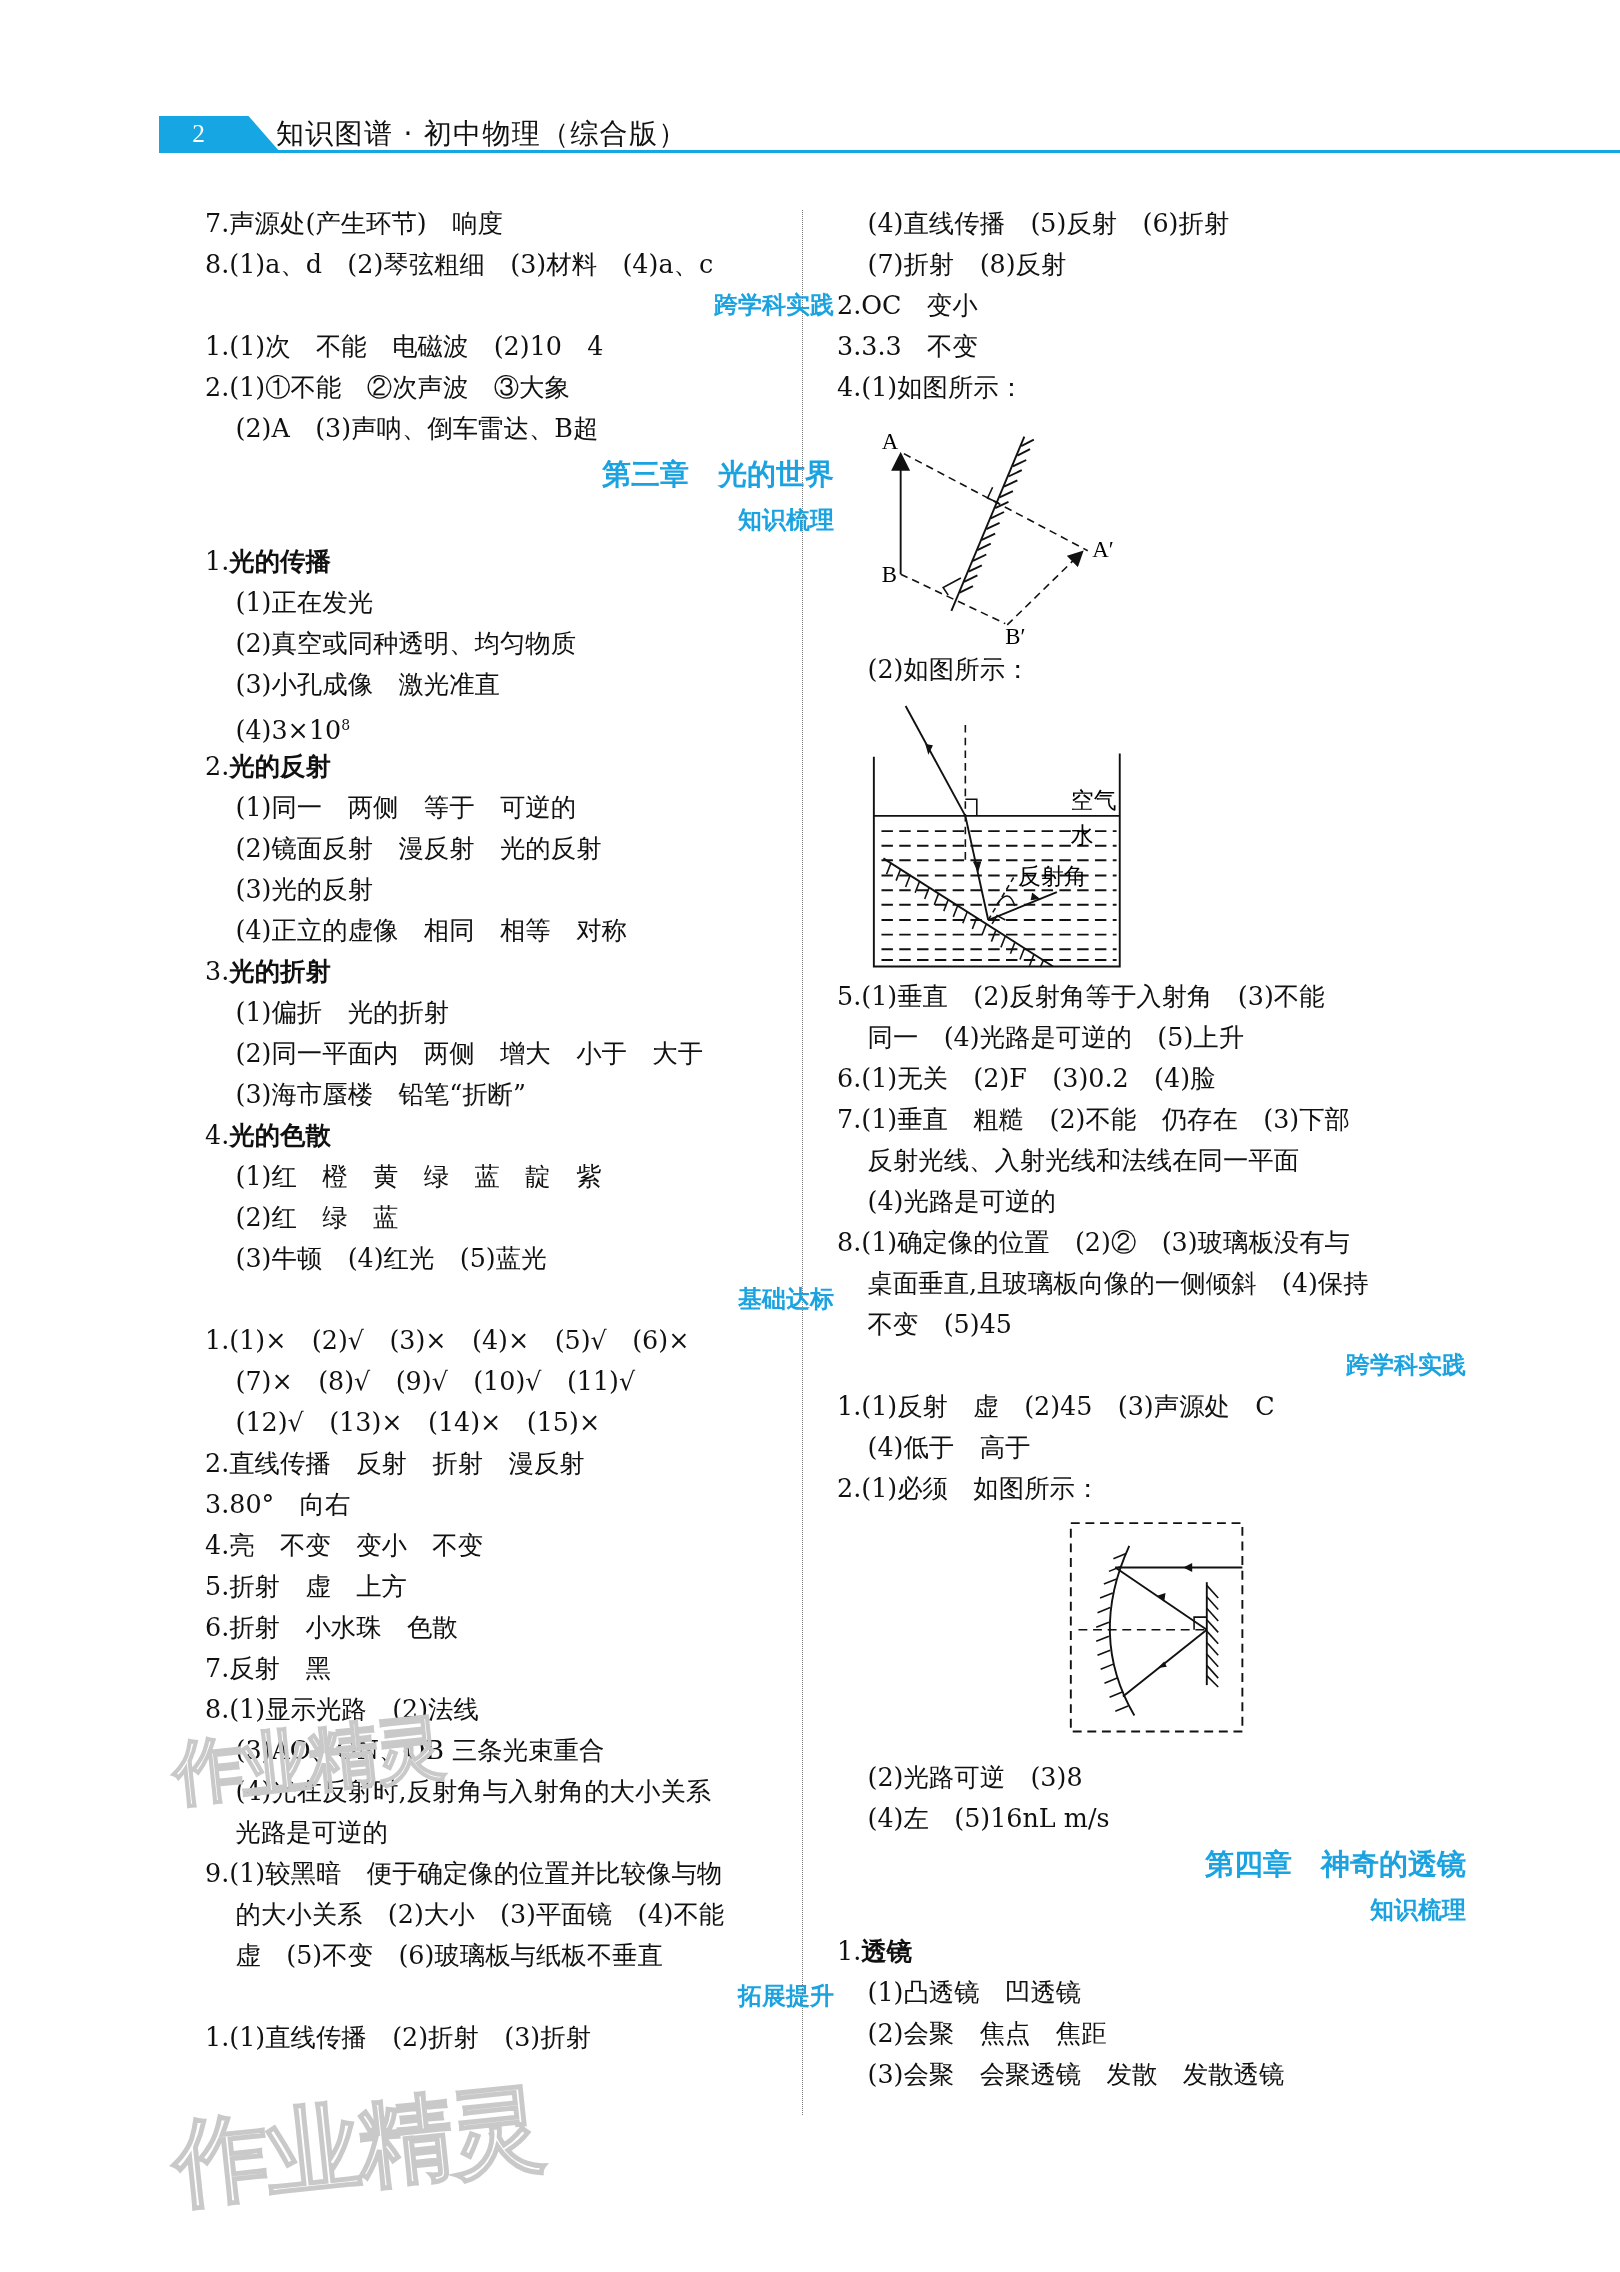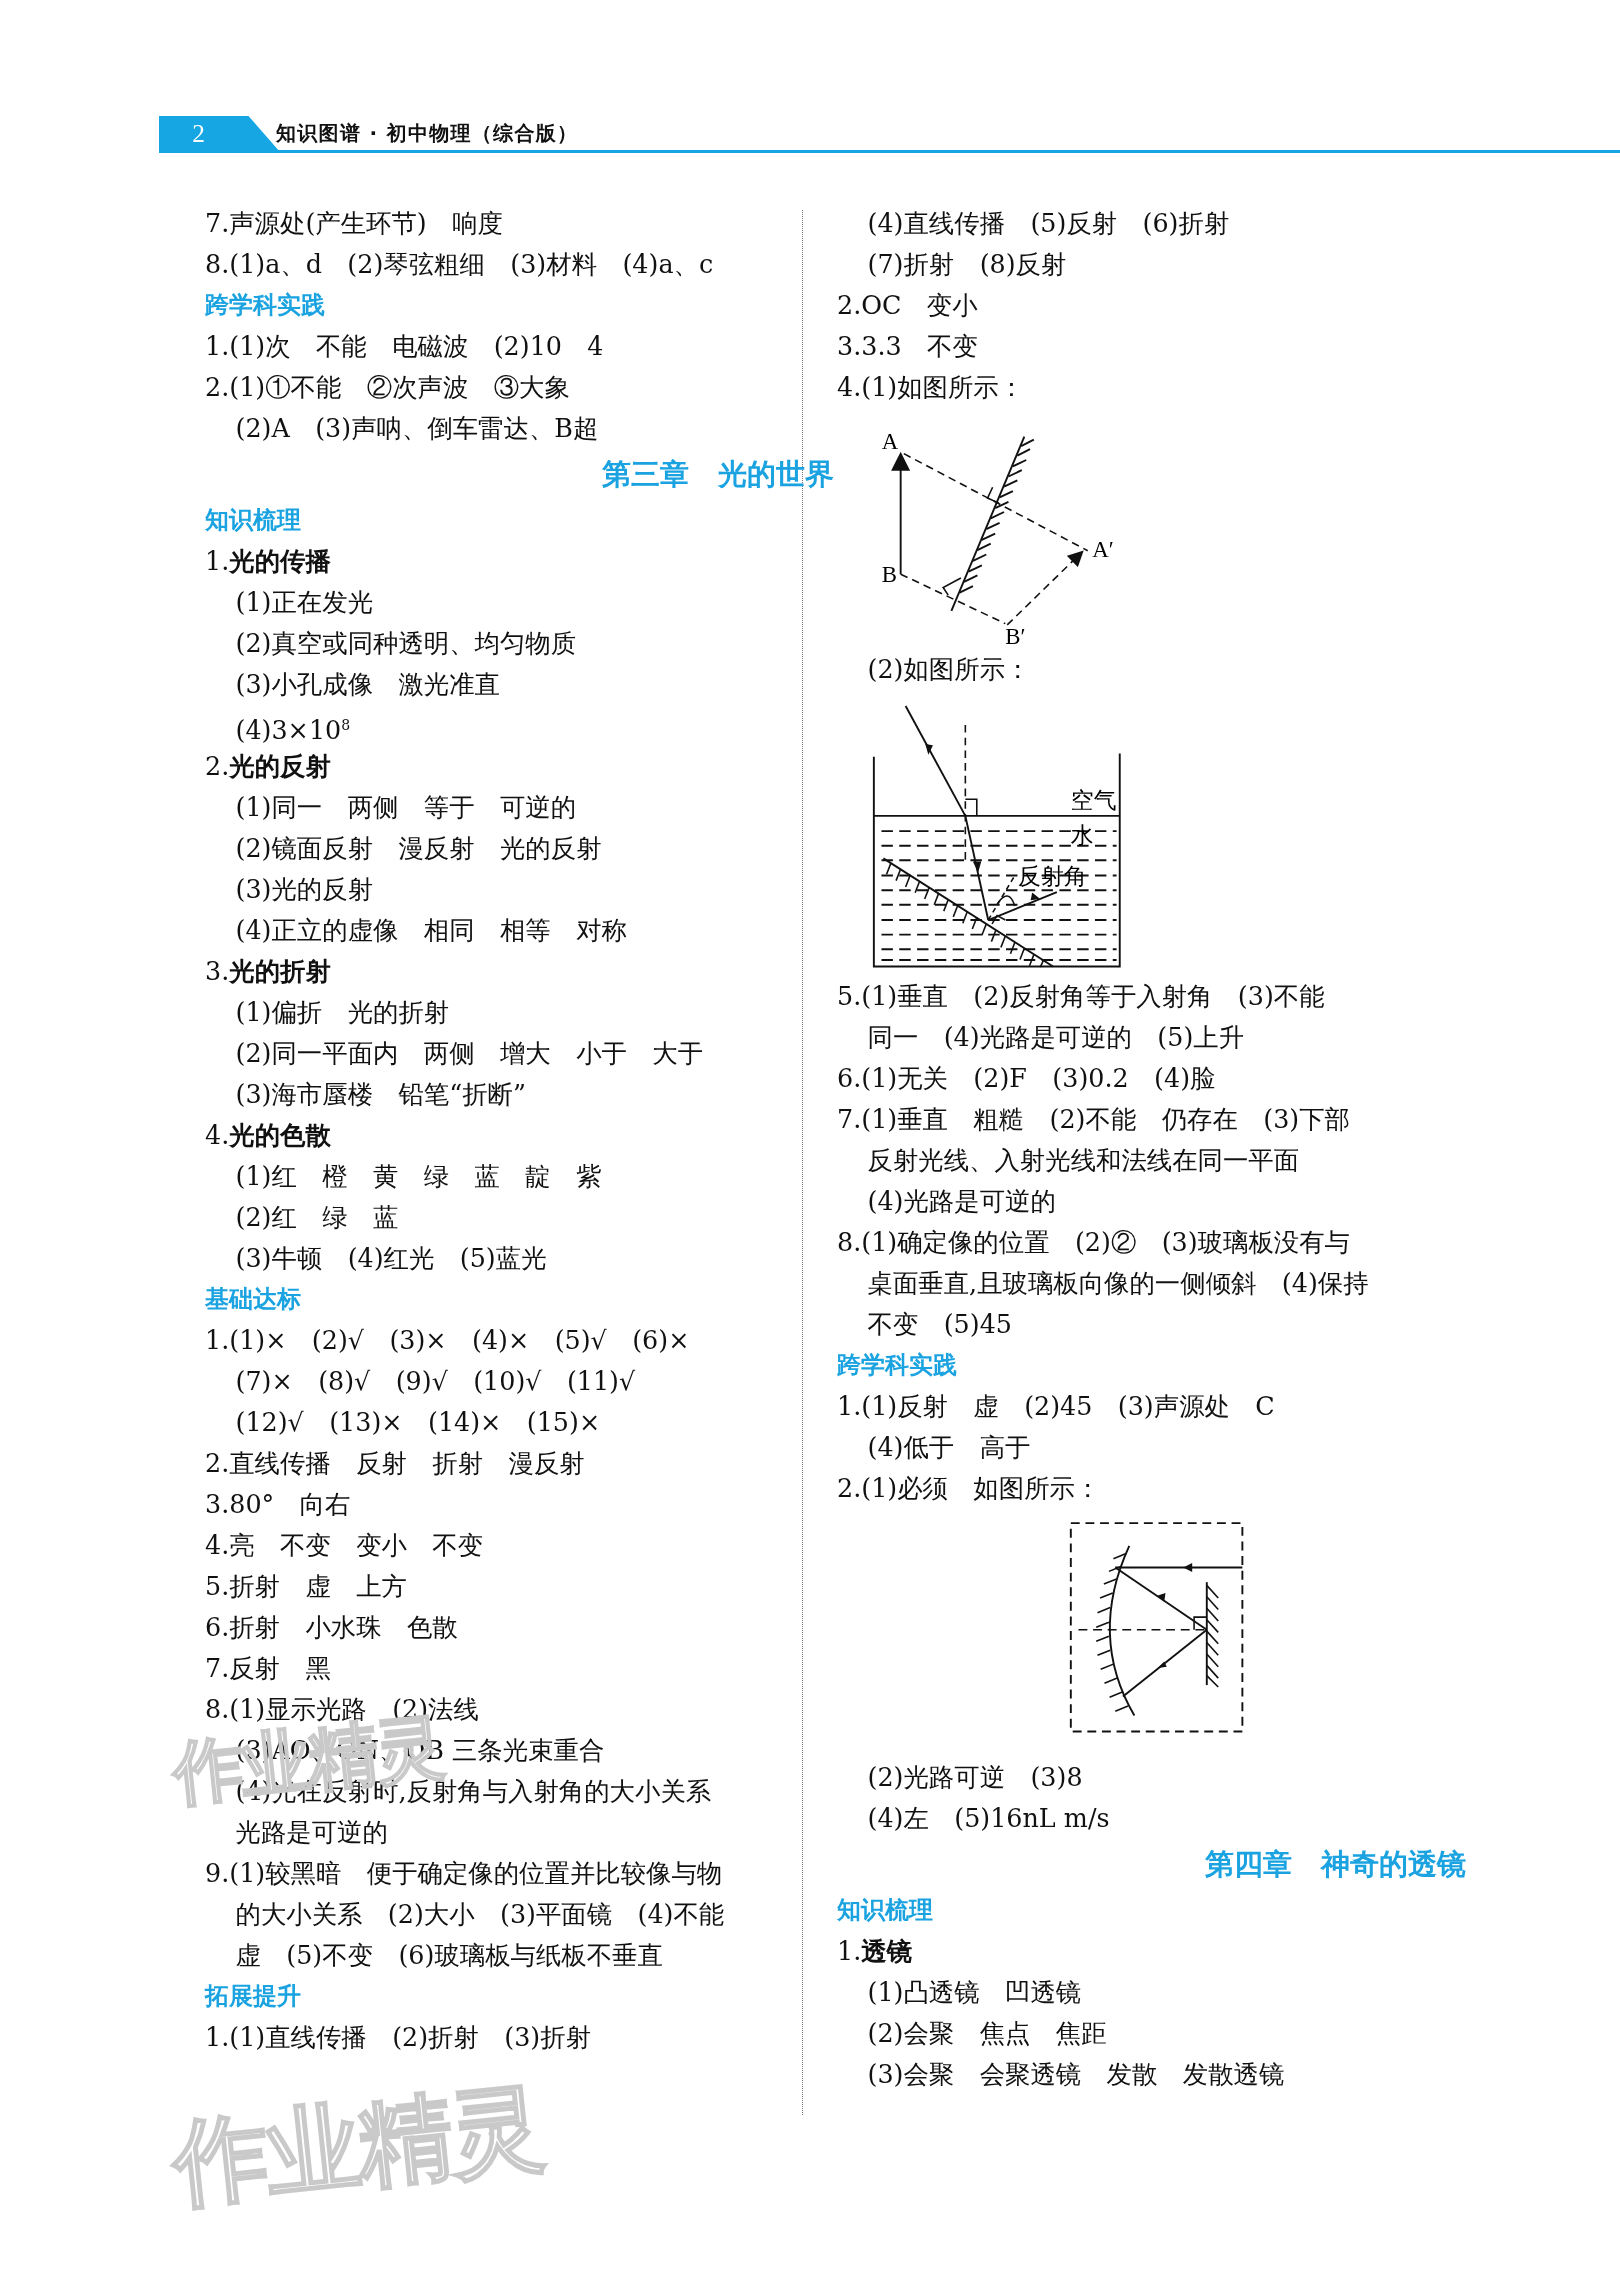--- a/index.html
+++ b/index.html
@@ -5,30 +5,30 @@
   html,body{margin:0;padding:0;background:#fff;}
   body{width:1620px;height:2273px;position:relative;overflow:hidden;
        font-family:"DejaVu Serif","Liberation Serif",serif;color:#111;}
   .header{position:absolute;left:159px;top:116px;width:1462px;height:38px;}
   .hdr-tab{position:absolute;left:0;top:0;width:79px;height:36px;background:#15a6e3;
            clip-path:polygon(0 0,100% 0,100% 100%,0 100%);}
   .hdr-slant{position:absolute;left:79px;top:0;width:42px;height:36px;background:#15a6e3;
            clip-path:polygon(0 0,25% 0,100% 100%,0 100%);}
   .hdr-num{position:absolute;left:0;top:1.3px;width:79px;text-align:center;color:#fff;
            font-family:"Liberation Serif",serif;font-size:25.4px;line-height:33px;}
-  .hdr-title{position:absolute;left:117px;top:1.3px;font-size:20px;line-height:33px;
-           font-family:"DejaVu Sans",sans-serif;font-weight:bold;color:#111;letter-spacing:1.3px;}
+  .hdr-title{position:absolute;left:117px;top:1.3px;font-size:28px;line-height:33px;
+           font-family:"DejaVu Sans",sans-serif;font-weight:normal;color:#111;letter-spacing:1.3px;}
   .hdr-line{position:absolute;left:0;top:34px;width:100%;height:3.2px;background:#15a6e3;}
   .col{position:absolute;top:203px;}
   .col-left{left:157px;width:629px;margin-left:48px;}
   .col-right{left:837px;width:629px;}
   .divider{position:absolute;left:802px;top:210px;height:1905px;border-left:1.9px dotted #777;}
   .ln{font-size:25.4px;line-height:41px;height:41px;white-space:pre;}
   .ind{padding-left:30.5px;}
-  .sec{color:#1aa3e0;font-family:"DejaVu Sans",sans-serif;font-weight:bold;font-size:24px;line-height:41px;height:41px;}
+  .sec{color:#1aa3e0;font-family:"DejaVu Sans",sans-serif;font-weight:bold;font-size:24px;line-height:41px;height:41px;text-align:right;}
   .chap{color:#1aa3e0;font-family:"DejaVu Sans",sans-serif;font-weight:bold;font-size:29px;
         line-height:51px;height:51px;text-align:right;white-space:pre;}
   .bold{font-family:"DejaVu Sans",sans-serif;font-weight:bold;}
   .fig{position:relative;}
   .watermark{position:absolute;color:transparent;-webkit-text-stroke:1.9px #c9c9c9;
        font-family:"DejaVu Sans",sans-serif;font-weight:bold;font-size:95px;transform:rotate(-6deg);
        pointer-events:none;letter-spacing:-2.5px;}
   sup{font-size:14px;}
 </style>
 </head>

